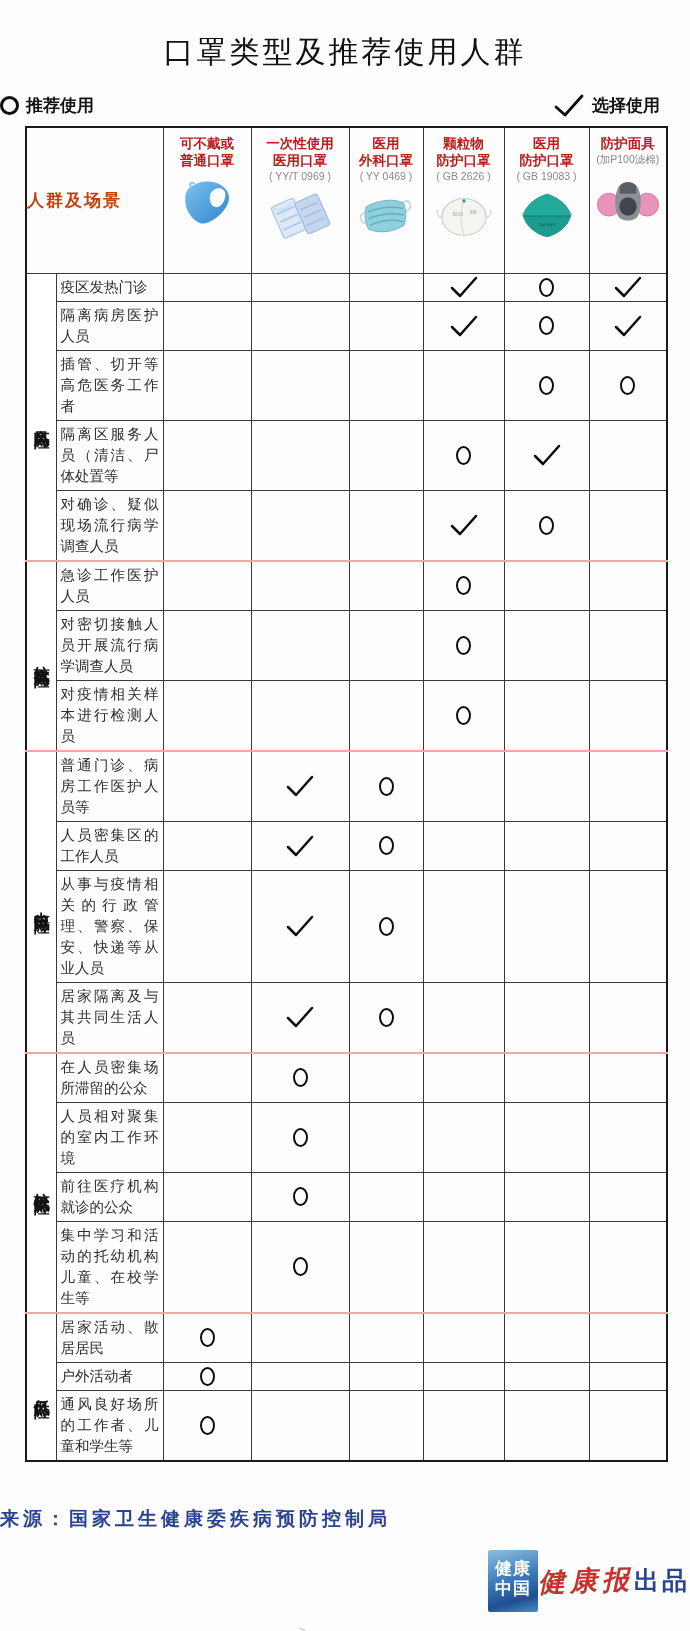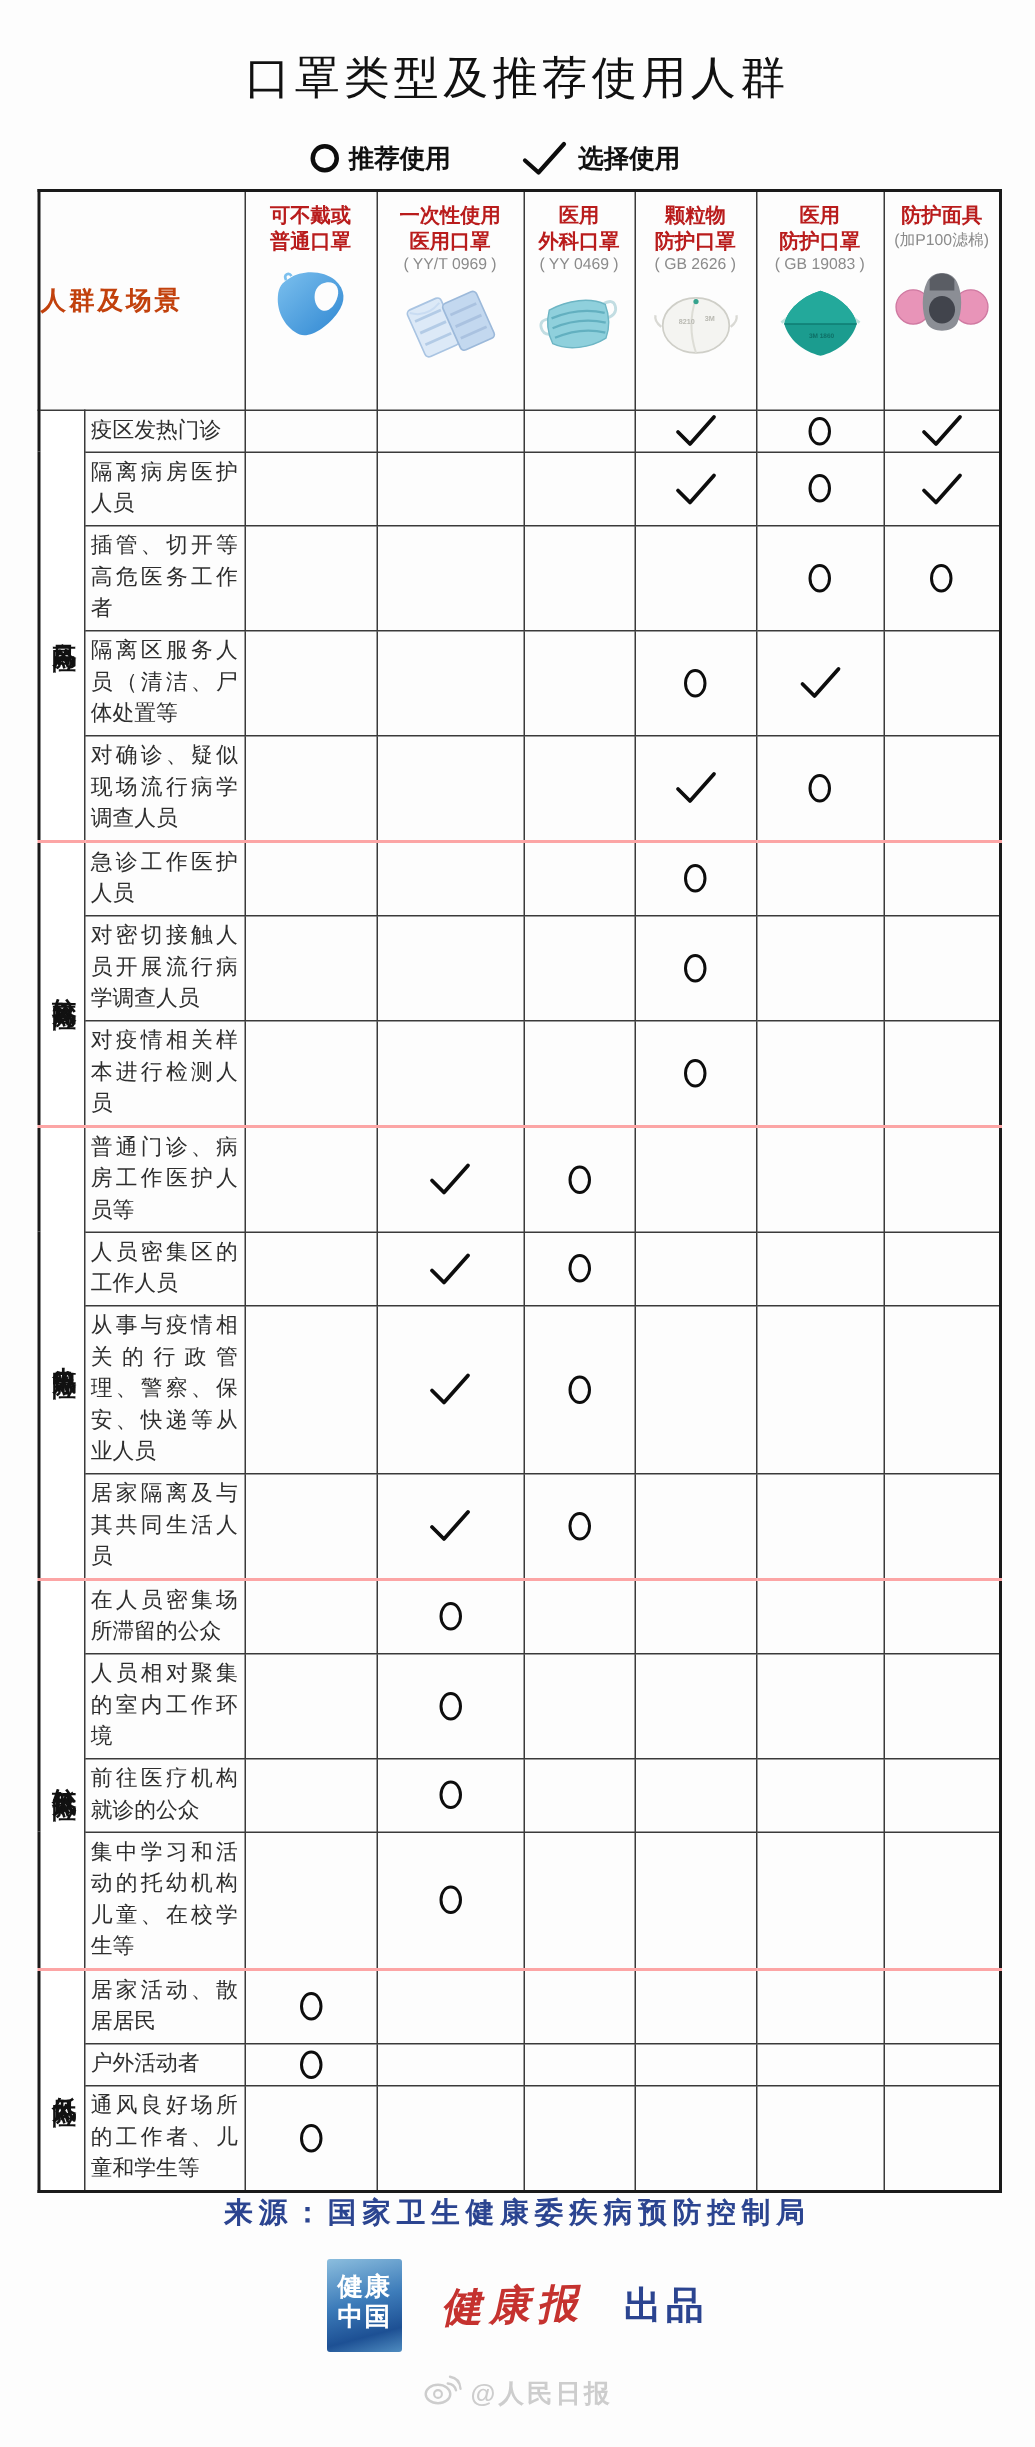--- a/index.html
+++ b/index.html
@@ -9,21 +9,21 @@
     background:#fdfdfd;
     font-family:"Liberation Sans","DejaVu Sans",sans-serif;
     color:#1a1a1a;
   }
   .page-title {
     margin:0; padding-top:32px;
     text-align:center; font-size:30px; font-weight:normal;
     letter-spacing:3px; color:#111;
   }
   .legend {
-    display:flex; justify-content:center; align-items:center;
+    display:flex; justify-content:space-between; align-items:center;
     gap:46px; margin:20px 30px 8px 0;
     font-size:17px; font-weight:bold; color:#111;
   }
   .legend-item { display:flex; align-items:center; gap:7px; }
   .legend-circle {
     display:inline-block; width:19px; height:19px;
     border:3px solid #0d0d0d; border-radius:50%;
   }
   .legend-check svg { display:block; }
 
@@ -56,27 +56,27 @@
     vertical-align:middle;
   }
   td.mark-cell { text-align:center; vertical-align:middle; }
   .circle-mark {
     display:inline-block; width:15px; height:19px;
     border:2.6px solid #0d0d0d; border-radius:50%; vertical-align:middle;
   }
   .check-mark svg { display:inline-block; vertical-align:middle; }
 
   .source-line {
-    text-align:center;
+    margin-top:44px; text-align:left;
     font-size:19px; font-weight:bold; letter-spacing:4px;
     color:#2b4490;
   }
   .footer-logos {
     margin-top:18px; display:flex; align-items:center;
-    justify-content:center; gap:26px;
+    justify-content:flex-end; 
   }
   .hc-logo {
     width:50px; height:62px; padding-top:9px;
     background:linear-gradient(165deg,#8cbede 0%,#3d7cba 45%,#1d5094 78%,#4f8cc0 100%);
     color:#fff; font-weight:bold; font-size:17px; line-height:20px;
     text-align:center; letter-spacing:1px;
     border-radius:2px;
   }
   .hb-logo {
     font-family:"Liberation Serif","DejaVu Serif",serif;

